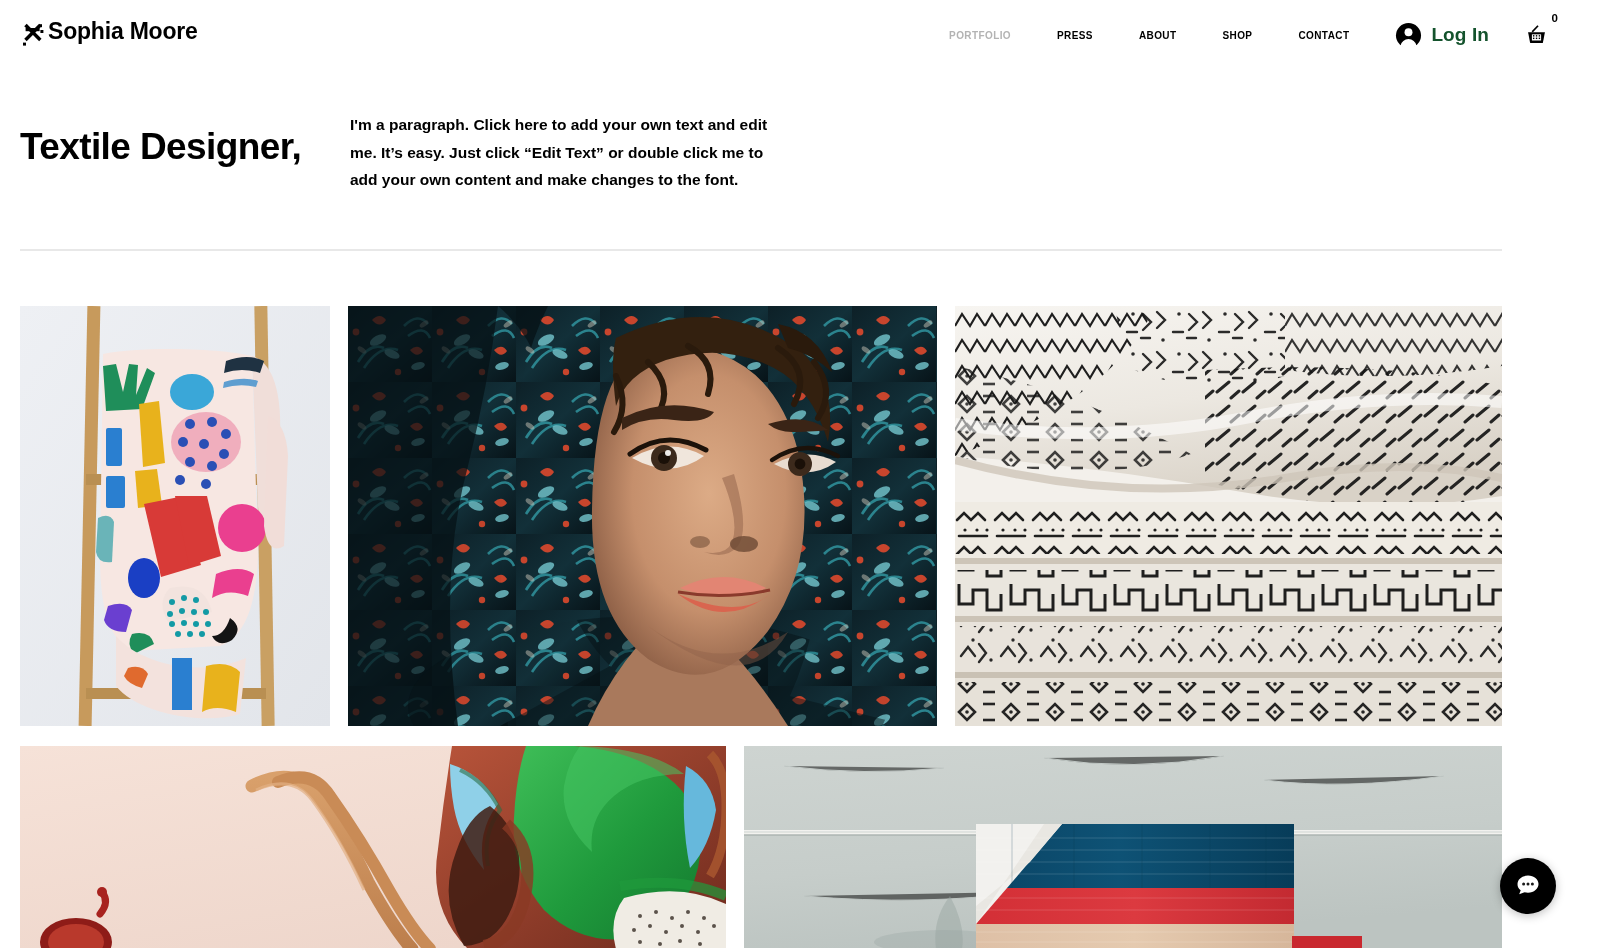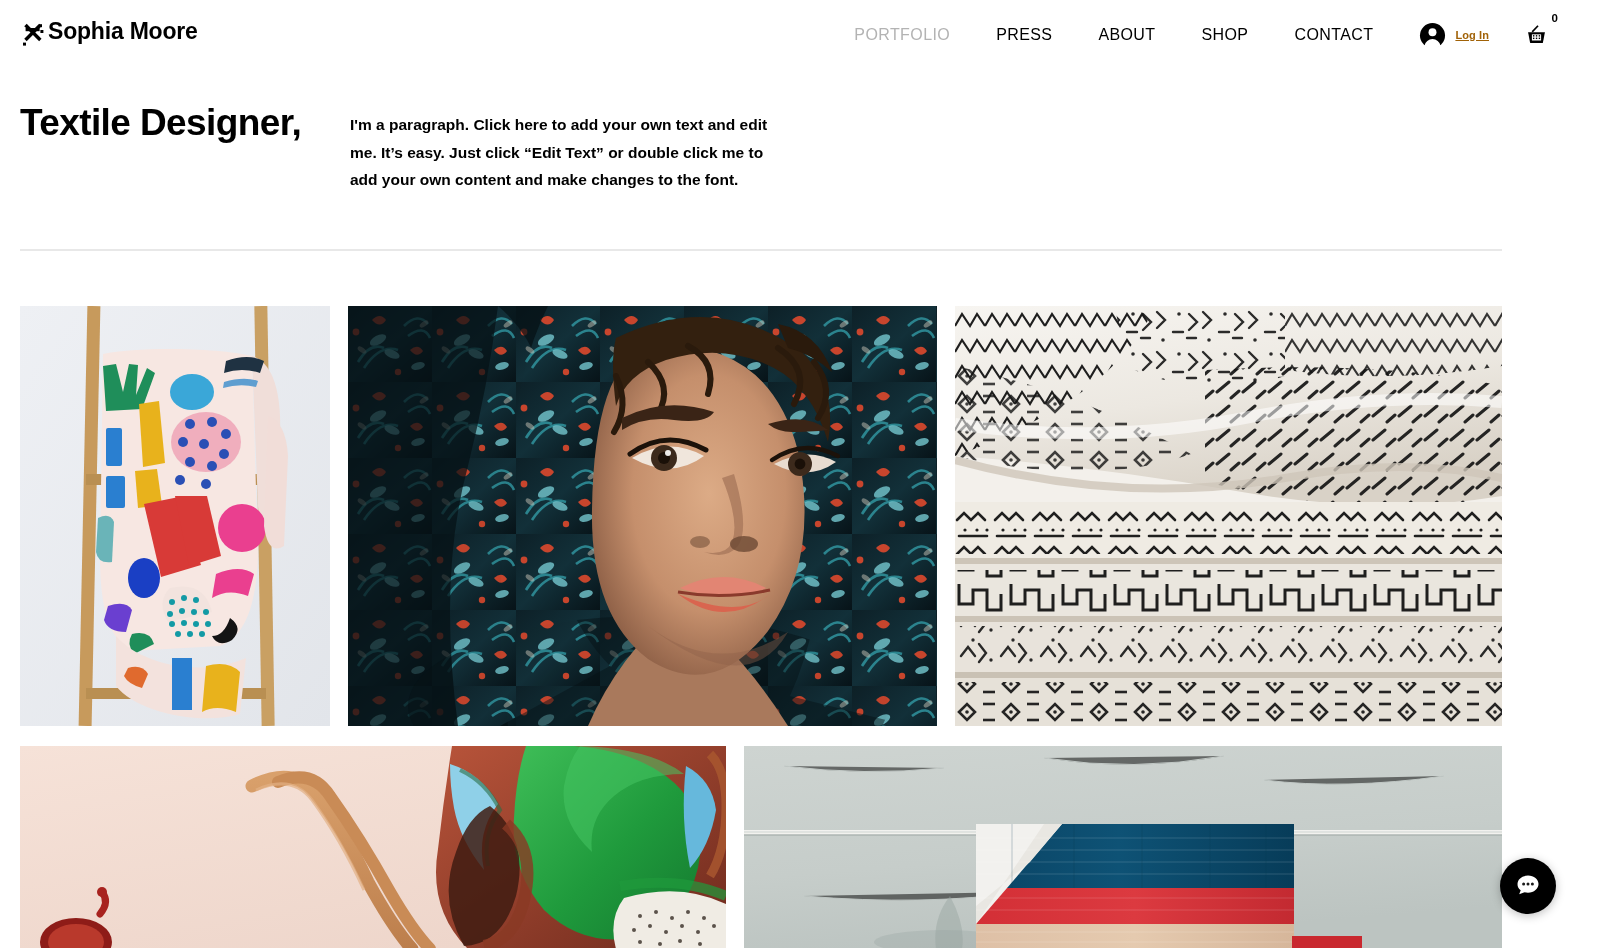--- a/index.html
+++ b/index.html
@@ -24,45 +24,45 @@
   }
   .logo-mark { width: 30px; height: 30px; display: block; flex: none; }
   .brand-name {
     font-size: 23px; font-weight: bold; letter-spacing: -0.2px;
     color: #000000; line-height: 1;
   }
   .nav {
     margin-left: auto; display: flex; align-items: center;
   }
   .nav-item {
-    font-size: 16px; font-weight: normal; letter-spacing: 0.4px;
+    font-size: 10px; font-weight: bold; letter-spacing: 0.4px;
     color: #000000; text-decoration: none; padding: 8px 0;
     margin-right: 46px; white-space: nowrap; cursor: pointer;
   }
   .nav-item.active { color: #b3b3b3; }
   .login {
     display: flex; align-items: center; gap: 9px;
     margin-right: 36px; cursor: pointer;
   }
   .avatar-icon { width: 27px; height: 27px; flex: none; display: block; }
   .login-label {
-    font-size: 11px; font-weight: bold; color: #a16207;
-    letter-spacing: 0.1px; white-space: nowrap; text-decoration: underline;
+    font-size: 19px; font-weight: bold; color: #14532d;
+    letter-spacing: 0.1px; white-space: nowrap;
   }
   .cart { position: relative; margin-right: 52px; cursor: pointer; display: flex; align-items: center; }
   .cart-icon { width: 23px; height: 23px; display: block; }
   .cart-count {
     position: absolute; top: -11px; right: -10px;
     font-size: 11.5px; font-weight: bold; color: #000000; line-height: 1;
   }
 
   
   .hero {
     position: absolute; top: 100px; left: 0; width: 1600px;
-    display: flex; align-items: flex-start;
+    display: flex; align-items: center;
   }
   .hero-title {
     margin-left: 20px;
     width: 330px;
     font-size: 37px; font-weight: bold; line-height: 1.26;
     letter-spacing: -0.6px; color: #000000;
   }
   .hero-paragraph {
     width: 430px;
     font-size: 15.5px; font-weight: bold; line-height: 1.78;

